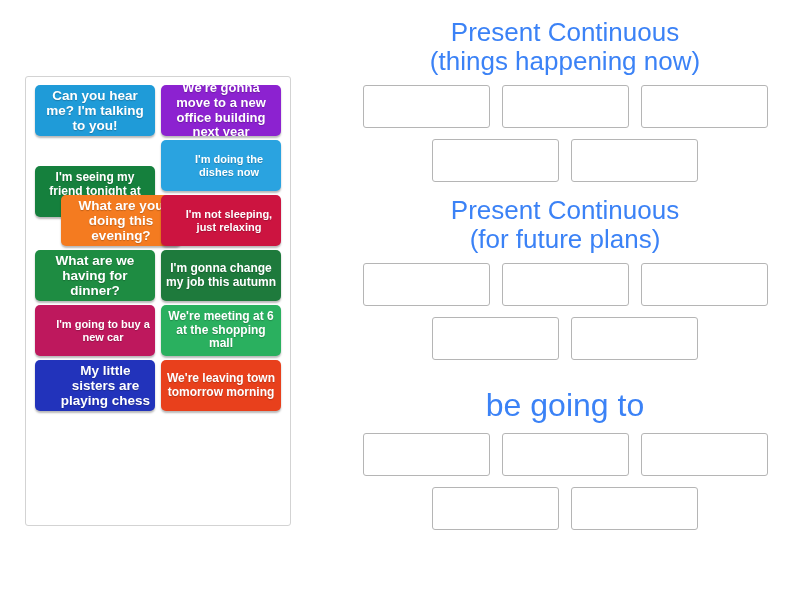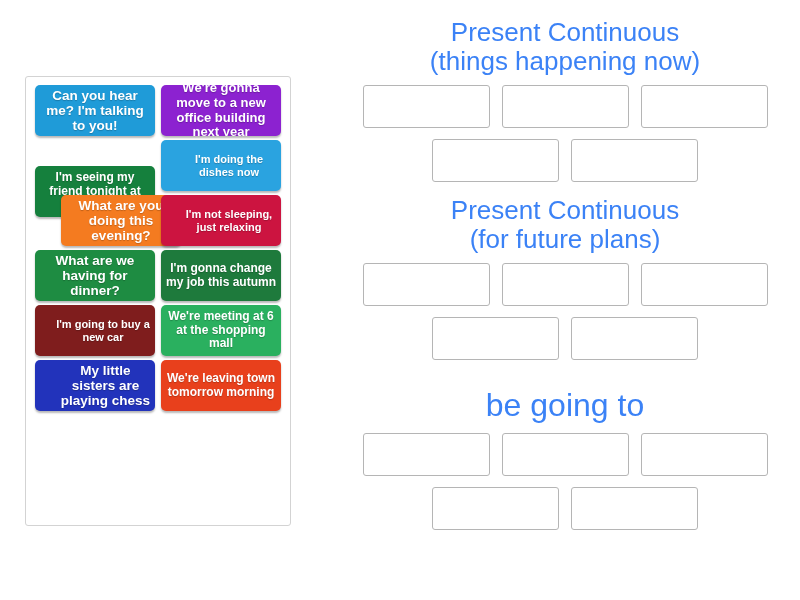--- a/index.html
+++ b/index.html
@@ -130,21 +130,21 @@
     </div>
     <div class="tile-slot">
       <div class="tile sz-md" style="background: rgb(30, 140, 66);">What are we
 having for dinner?</div>
     </div>
     <div class="tile-slot">
       <div class="tile sz-sm" style="background: rgb(30, 122, 60);">I'm gonna change
 my job this autumn</div>
     </div>
     <div class="tile-slot">
-      <div class="tile sz-lg" style="background: #7f1d1d;">I'm going to
+      <div class="tile sz-lg" style="background: #be185d;">I'm going to
 buy a new car</div>
     </div>
     <div class="tile-slot">
       <div class="tile sz-sm" style="background: rgb(42, 176, 95);">We're meeting at 6
 at the shopping mall</div>
     </div>
     <div class="tile-slot">
       <div class="tile sz-md" style="background: rgb(34, 51, 187); padding-left: 25px;">My little sisters
 are playing chess</div>
     </div>

